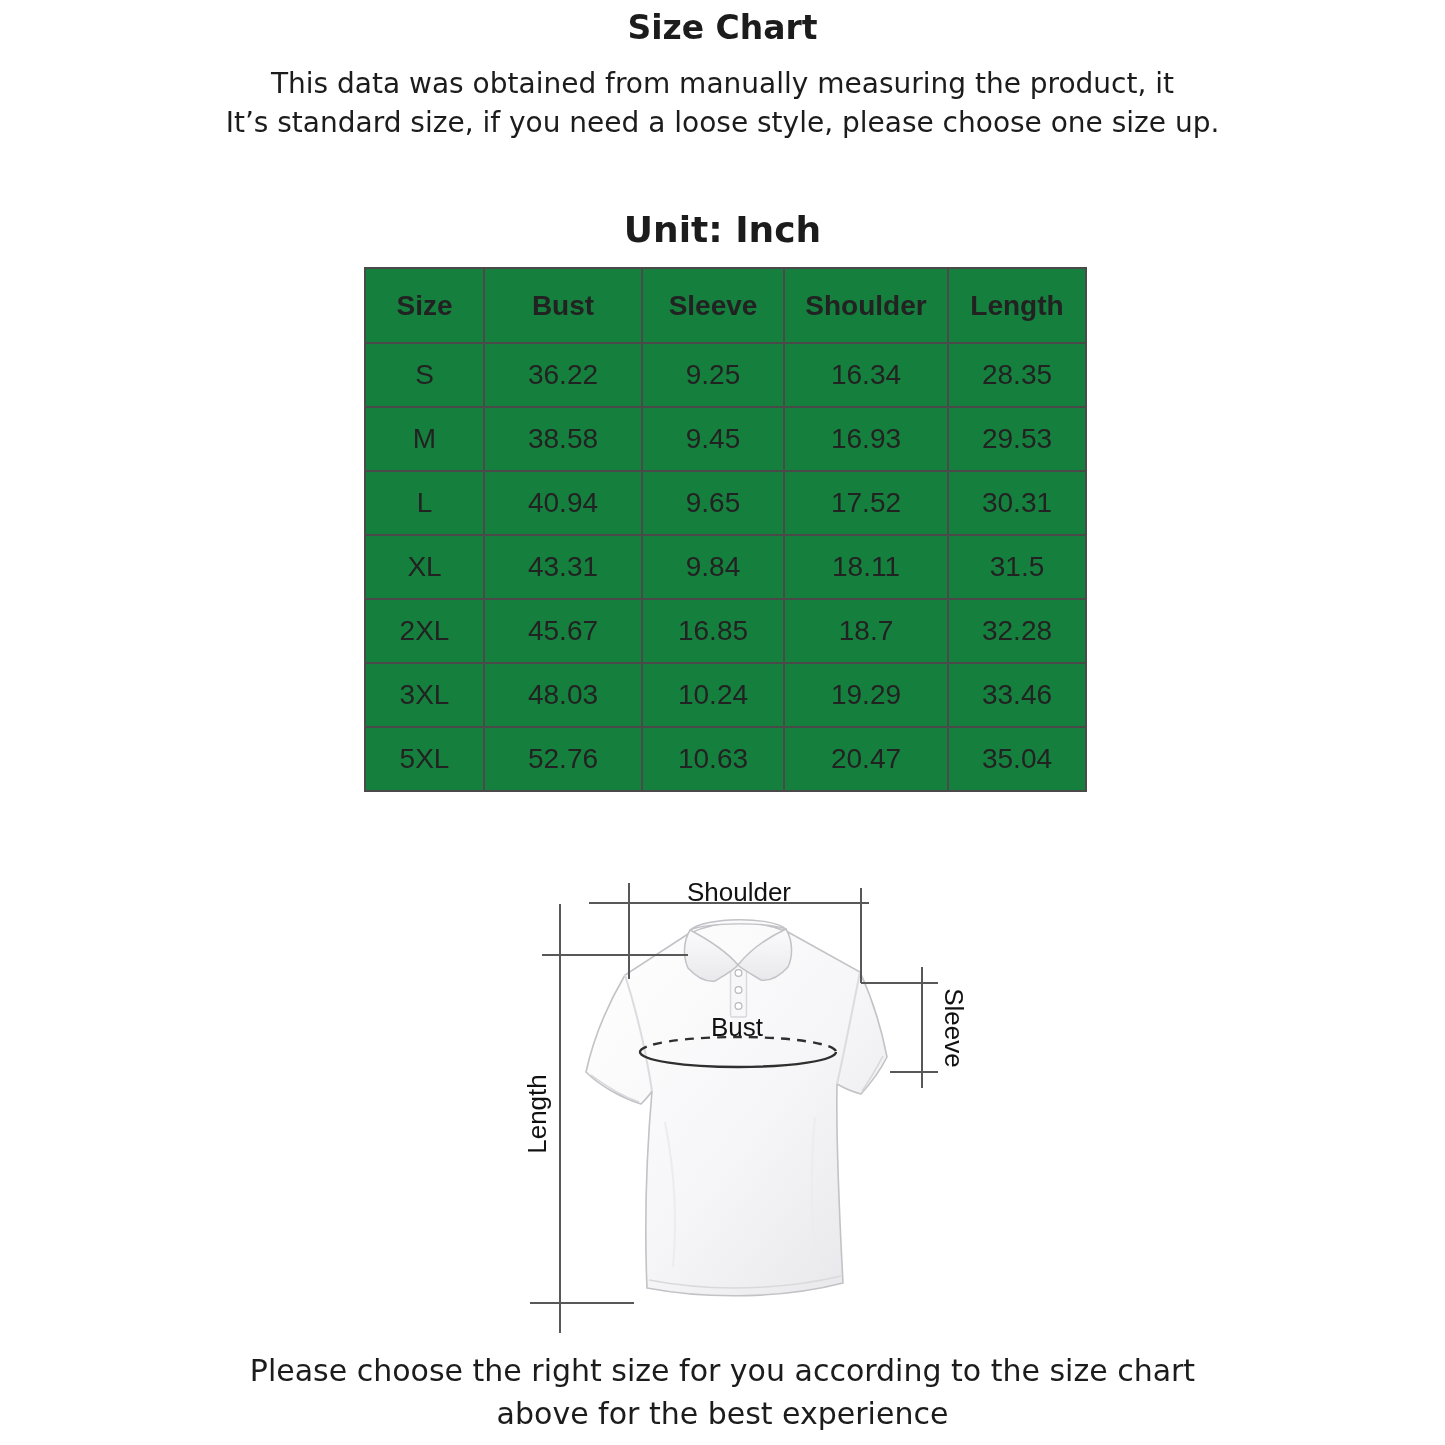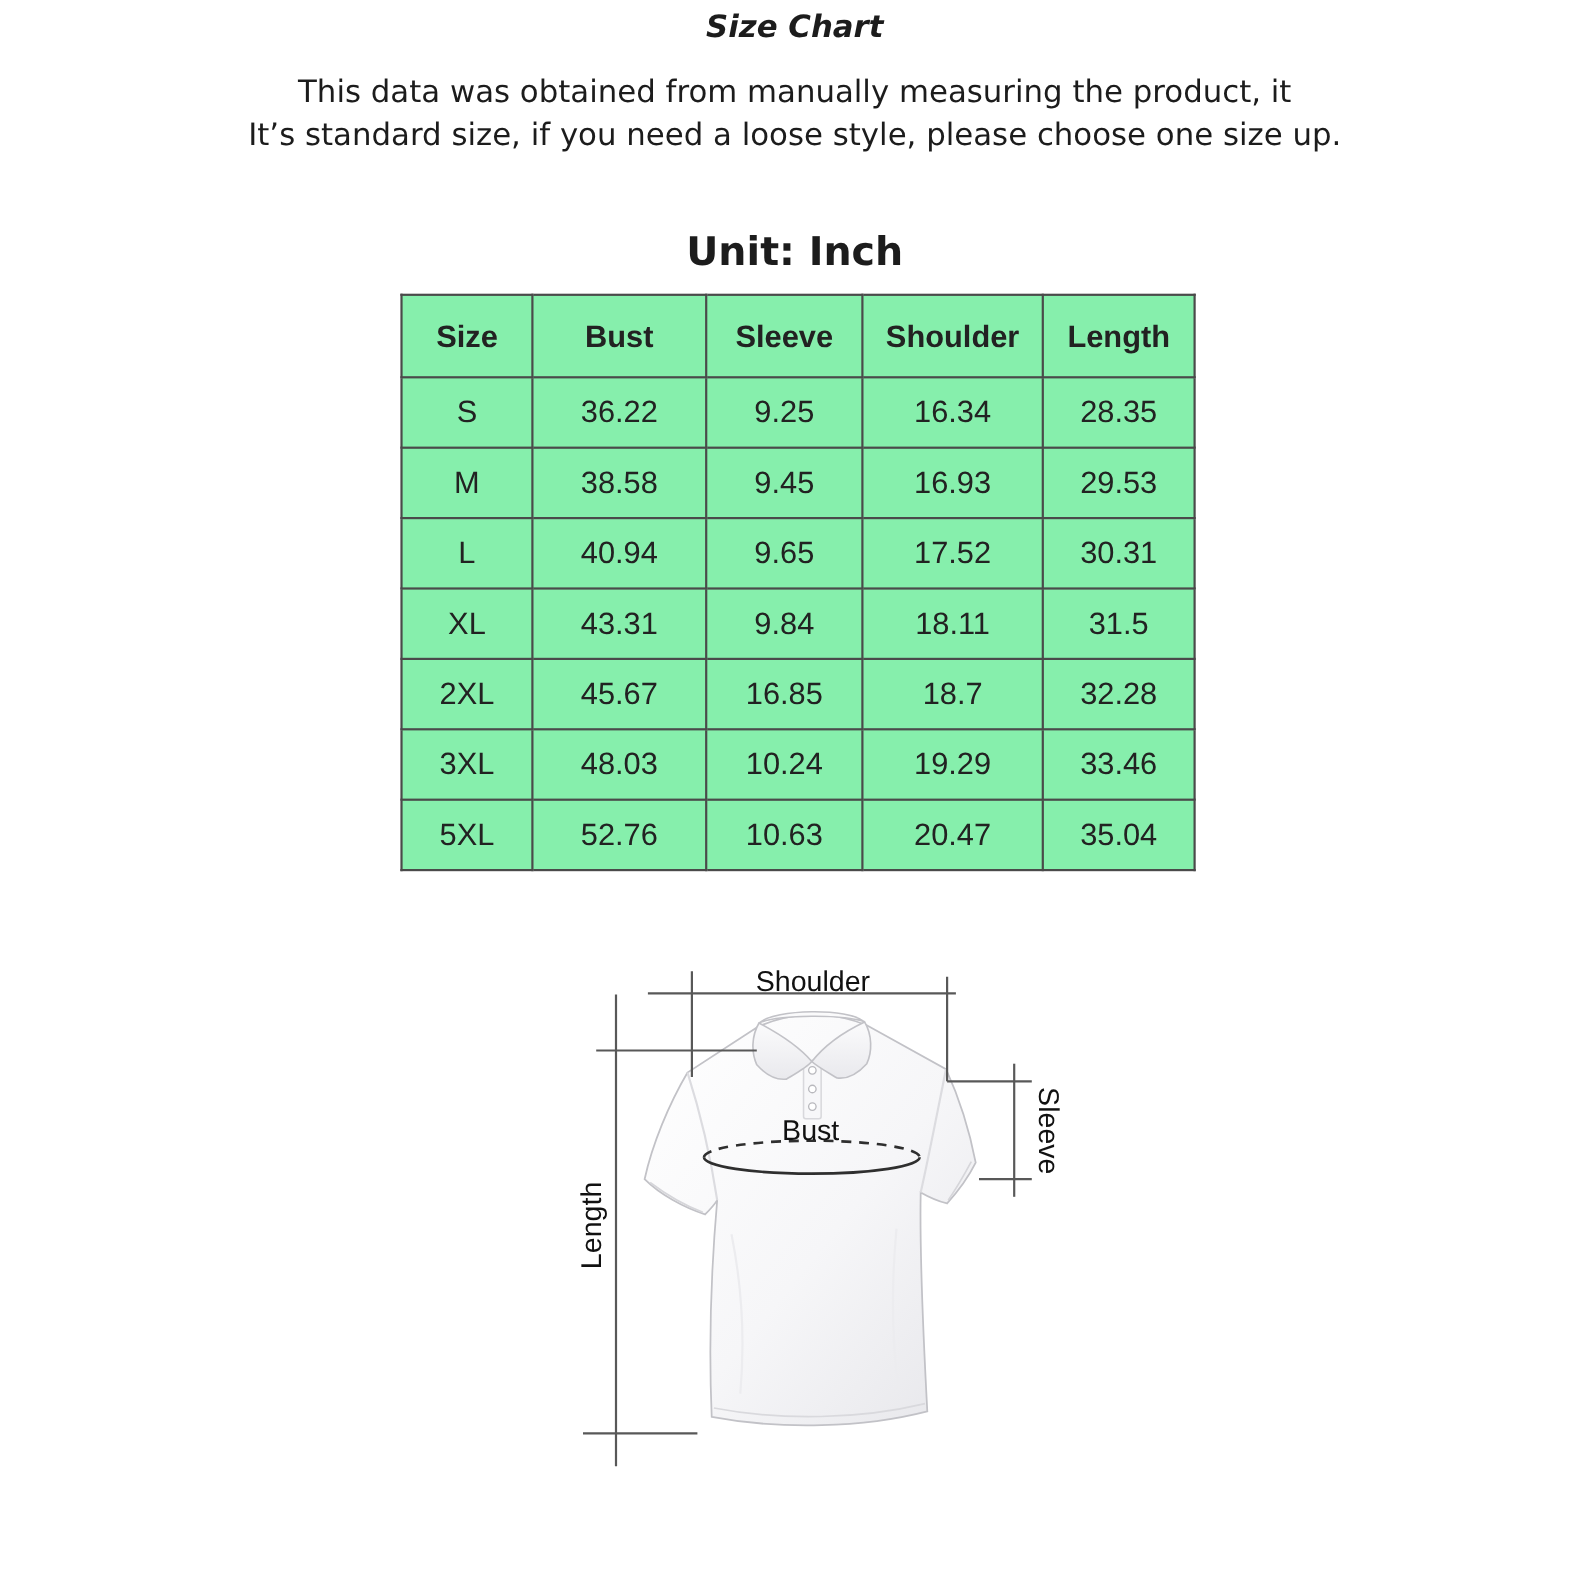--- a/index.html
+++ b/index.html
@@ -9,24 +9,23 @@
     height: 1445px;
     background: #ffffff;
     overflow: hidden;
     color: #1c1c1c;
     font-family: "DejaVu Sans", sans-serif;
   }
   .page-title {
     position: absolute;
     top: 8px; left: 0; width: 100%;
     text-align: center;
-    font-size: 28px;
+    font-size: 33px;
     font-weight: bold;
     letter-spacing: 0px;
-    font-style: italic;
   }
   .size-note {
     position: absolute;
     top: 64px; left: 0; width: 100%;
     text-align: center;
     font-size: 28px;
     line-height: 39px;
   }
   .size-note span { display: block; }
   .unit-label {
@@ -44,21 +43,21 @@
     table-layout: fixed;
     font-family: "Liberation Sans", sans-serif;
     font-size: 28px;
     color: #222222;
   }
   table.size-chart th, table.size-chart td {
     border: 2px solid #4a4a4a;
     text-align: center;
     vertical-align: middle;
     padding: 0;
-    background: #86efac;
+    background: #15803d;
   }
   table.size-chart th { height: 73px; font-weight: bold; }
   table.size-chart td { height: 62px; font-weight: normal; }
   .diagram {
     position: absolute;
     left: 505px; top: 872px;
     width: 470px; height: 468px;
   }
   .diagram svg { display: block; width: 100%; height: 100%; }
   .diagram text {
@@ -222,14 +221,18 @@
         <path d="M 135,180 A 98,15 0 0 0 331,180"></path>
       </g>
 
       <text x="234" y="29" text-anchor="middle">Shoulder</text>
       <text x="232" y="164" text-anchor="middle">Bust</text>
       <text transform="translate(440,156) rotate(90)" text-anchor="middle">Sleeve</text>
       <text transform="translate(41,242) rotate(-90)" text-anchor="middle">Length</text>
     </svg>
   </div>
 
+  <div class="footer-note">
+    <span>Please choose the right size for you according to the size chart</span>
+    <span>above for the best experience</span>
+  </div>
 
 </div>
 
 </body></html>

